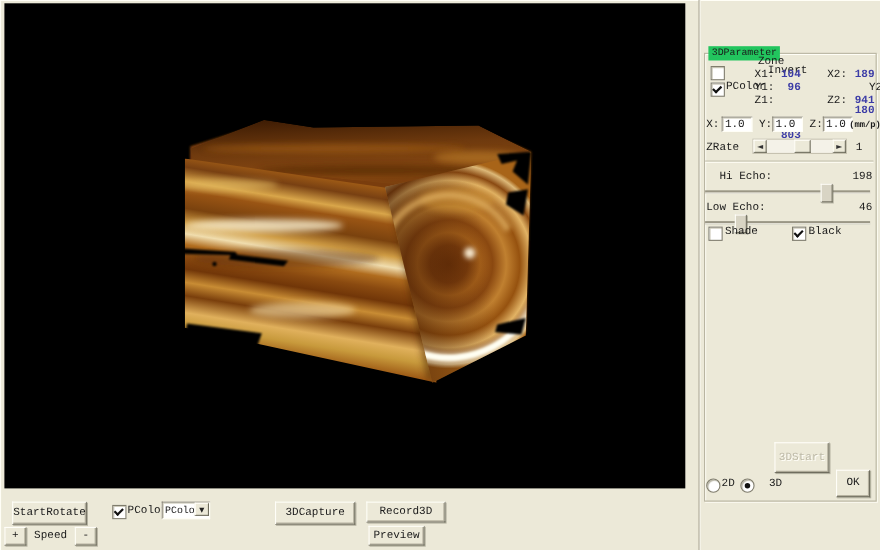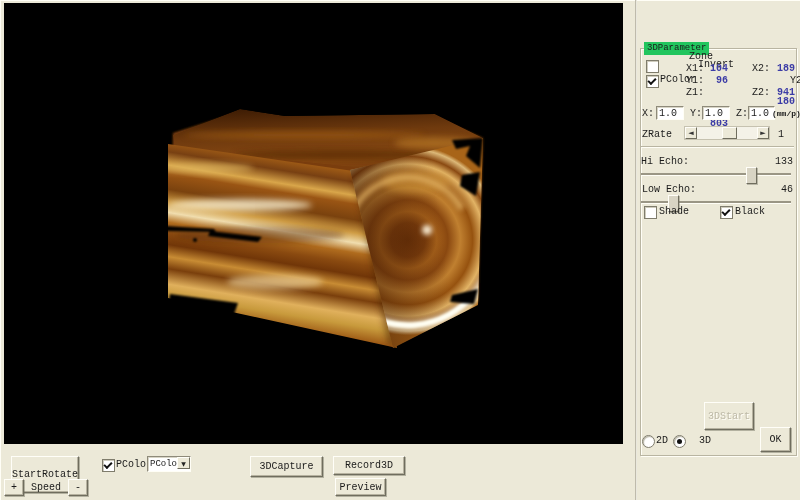--- a/index.html
+++ b/index.html
@@ -201,22 +201,22 @@
       <span class="sb-thumb" style="left: 42%;"></span>
     </div>
     <span class="sb-btn" style="right:0;">
         <span>►</span>
       </span>
   </div>
   <span class="lb" style="left:778px;top:129px;">1</span>
 
   <div class="hr" style="left:641px;top:146px;width:153px;"></div>
 
-  <span class="lb" style="left:606px;top:156px;padding-left:35px;">Hi Echo:</span>
-  <span class="val-right" style="left:755px;top:156px;">133</span>
+  <span class="lb" style="left:619px;top:156px;padding-left:35px;">Hi Echo:</span>
+  <span class="val-right" style="left:755px;top:156px;">198</span>
   <div class="sl" style="left:641px;top:173px;width:150px;">
     <span class="sl-thumb" style="left: 70%;"></span>
   </div>
 
   <span class="lb" style="left:642px;top:184px;">Low Echo:</span>
   <span class="val-right" style="left:755px;top:184px;">46</span>
   <div class="sl" style="left:641px;top:201px;width:150px;">
     <span class="sl-thumb" style="left: 18%;"></span>
   </div>
 
@@ -225,21 +225,21 @@
   <span class="cb checked" style="left:720px;top:206px;"></span>
   <span class="lb" style="left:735px;top:206px;">Black</span>
 
   <span class="rd" style="left:642px;top:435px;"></span>
   <span class="lb" style="left:656px;top:435px;">2D</span>
   <span class="rd checked" style="left:673px;top:435px;"></span>
   <span class="lb" style="left:687px;top:435px;margin-left:12px;">3D</span>
   <button class="btn disabled" style="left:704px;top:402px;width:50px;height:28px;">3DStart</button>
   <button class="btn" style="left:760px;top:427px;width:31px;height:25px;">OK</button>
 
-  <button class="btn" style="left:11px;top:456px;width:68px;height:37px;">StartRotate</button>
+  <button class="btn" style="left:11px;top:456px;width:68px;height:21px;">StartRotate</button>
   <button class="btn" style="left:4px;top:479px;width:20px;height:17px;">+</button>
   <span class="lb" style="left:31px;top:482px;">Speed</span>
   <button class="btn" style="left:68px;top:479px;width:20px;height:17px;">-</button>
 
   <span class="cb checked" style="left:102px;top:459px;"></span>
   <span class="lb" style="left:116px;top:459px;">PColor</span>
   <div class="combo" style="left:147px;top:456px;">
     <span class="combo-val">PColor</span>
     <span class="combo-btn">
         <span>▼</span>

